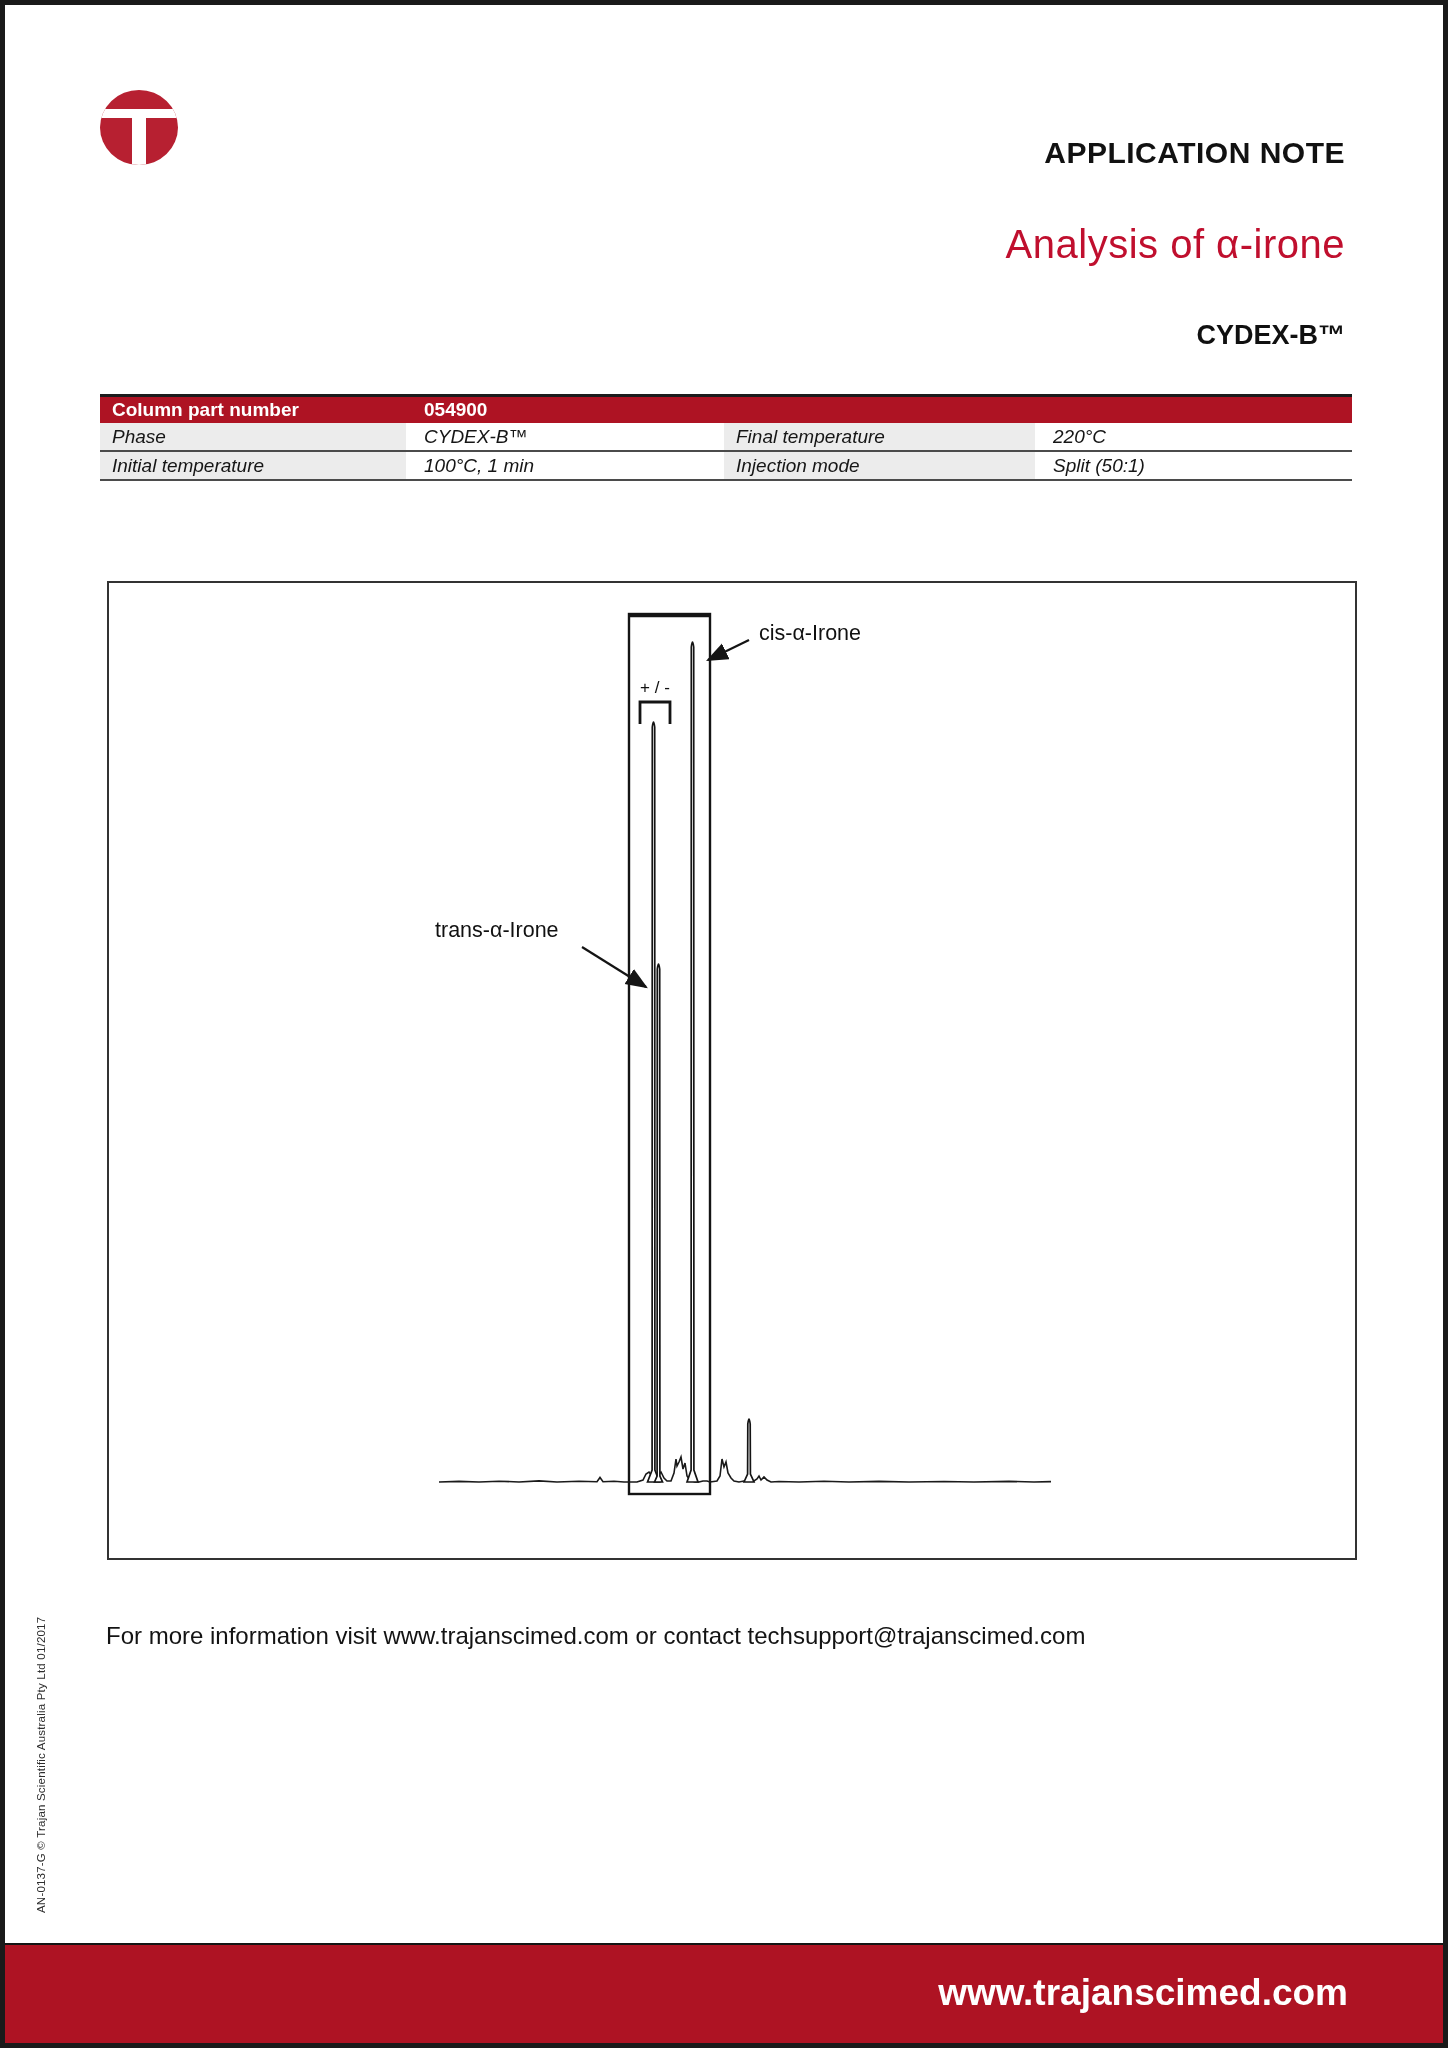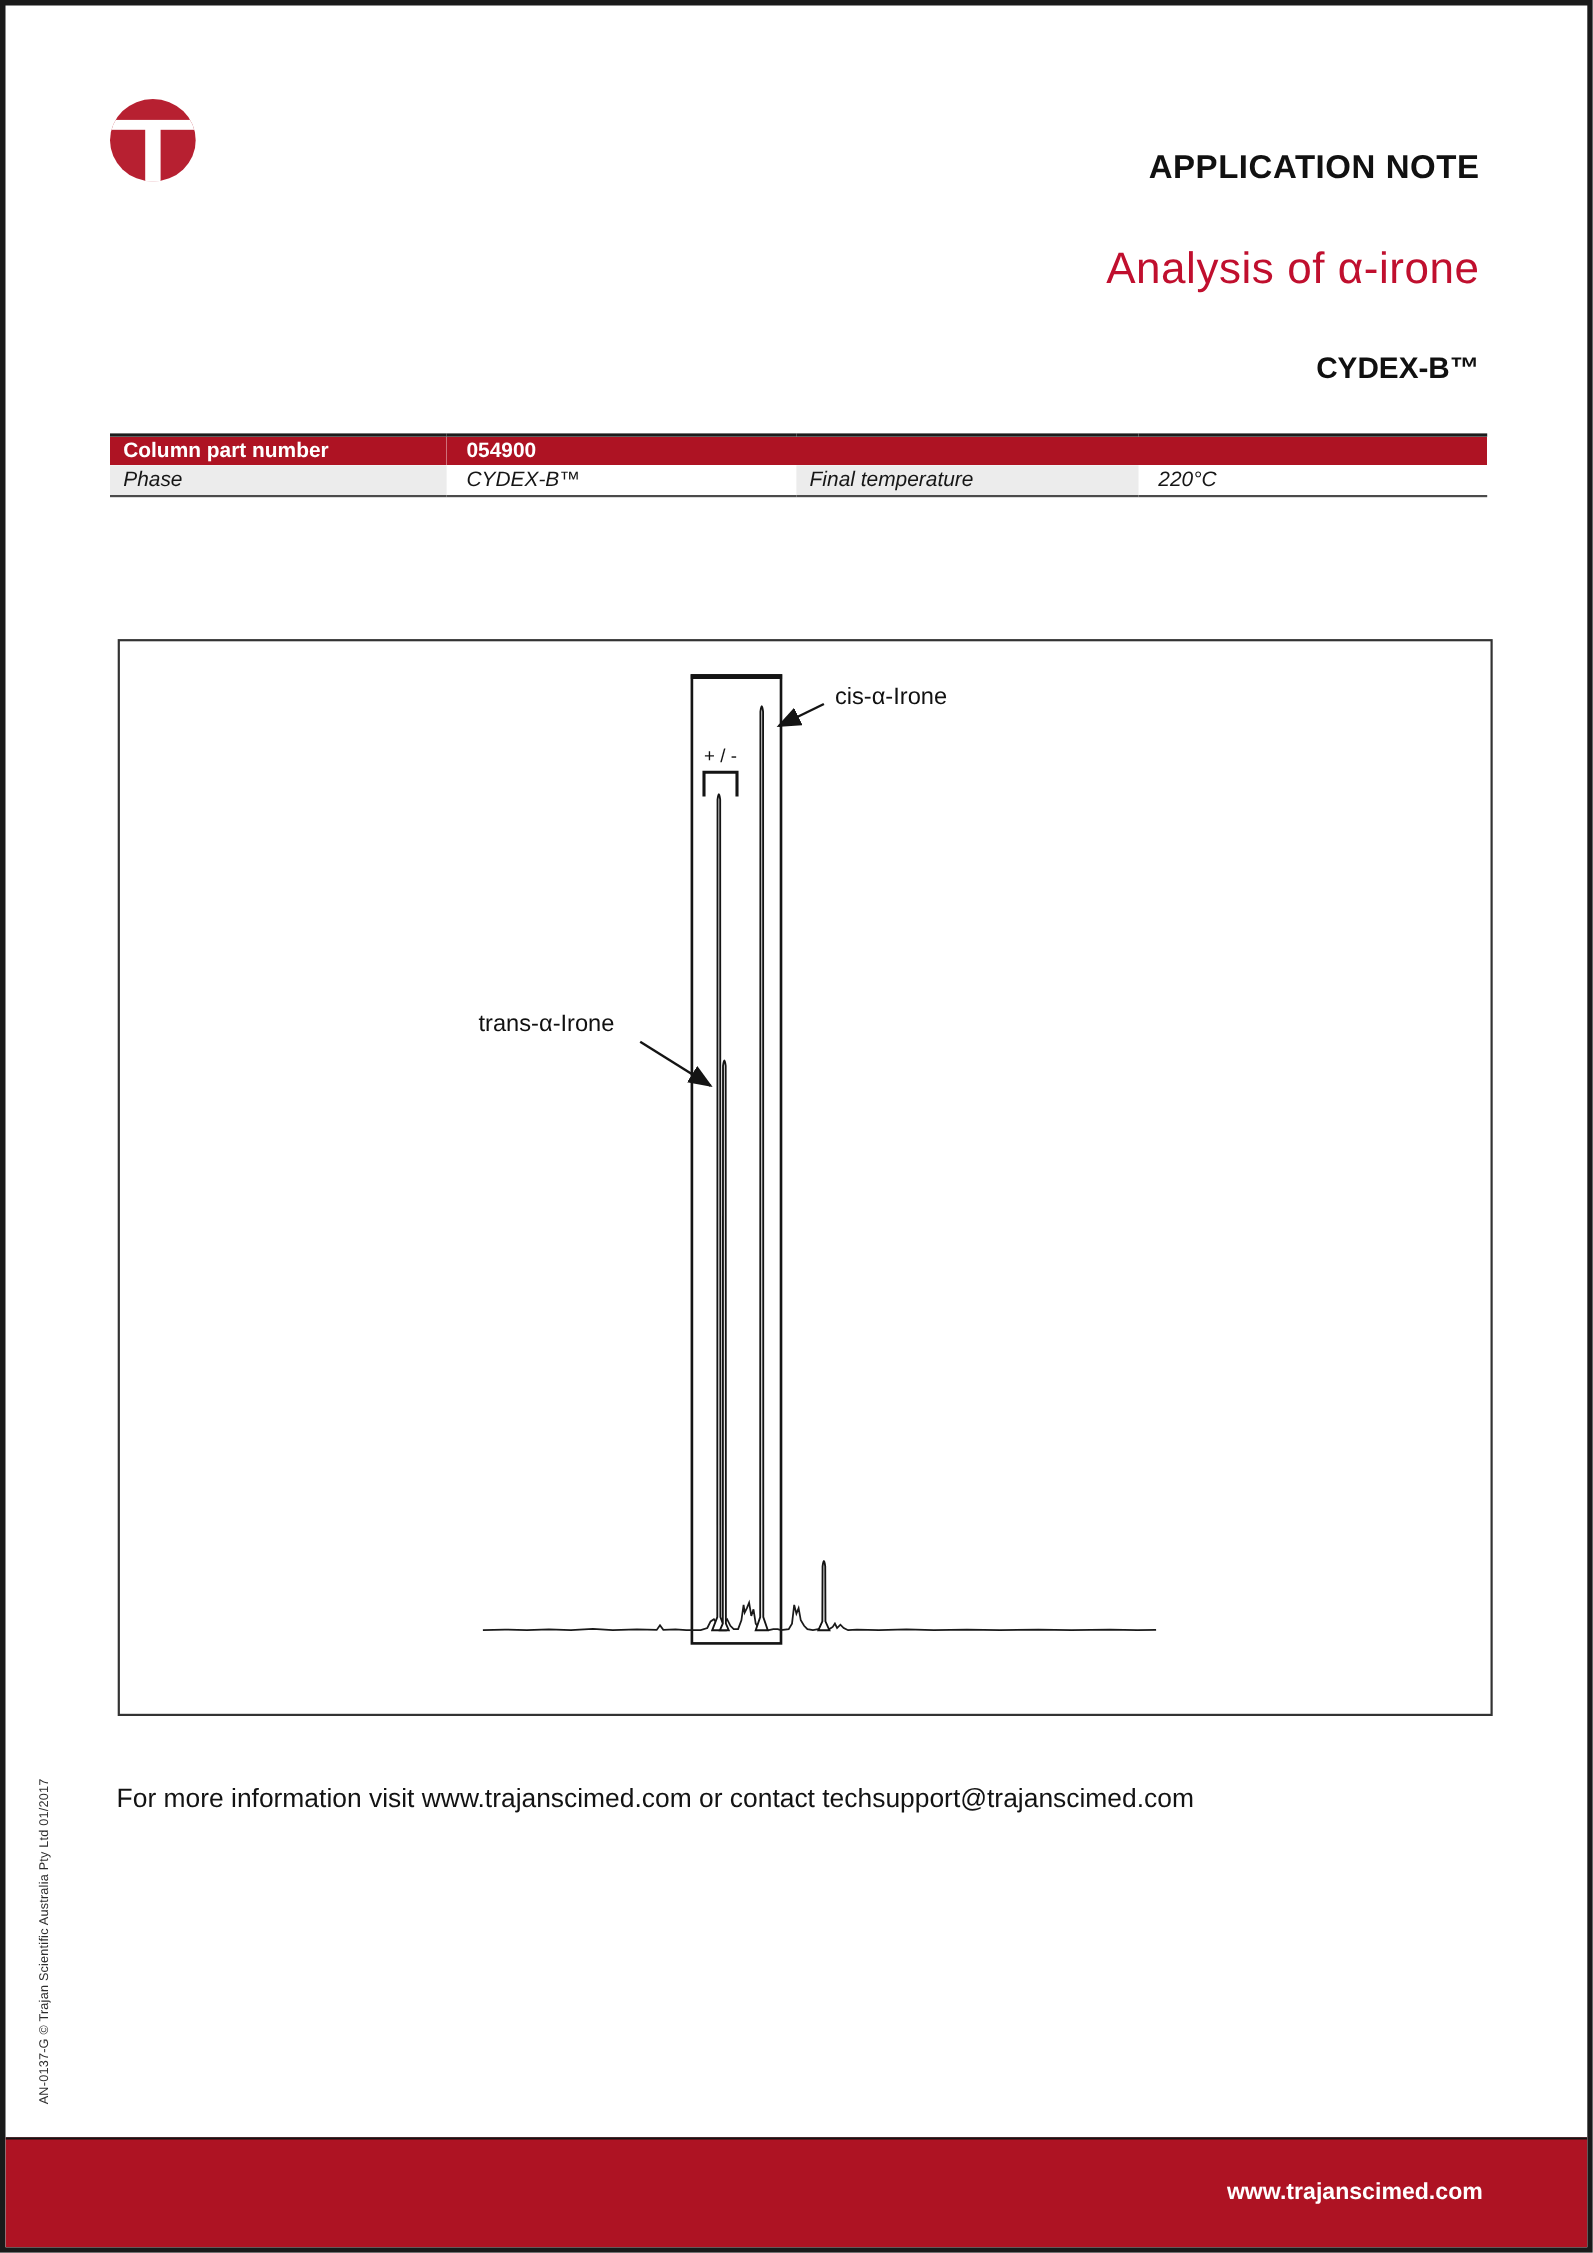--- a/index.html
+++ b/index.html
@@ -29,21 +29,21 @@
   
   .chart-box{position:absolute;left:102px;top:576px;width:1250px;height:979px;border:2px solid #333;box-sizing:border-box;background:#fff;}
   .chart-box svg{width:100%;height:100%;display:block;}
   .chart-box svg text{font-family:"Liberation Sans", sans-serif;}
   
   .info-line{position:absolute;left:101px;top:1617px;font-size:24px;color:#131313;}
   .side-note{position:absolute;left:30px;top:1908px;transform:rotate(-90deg);transform-origin:0 0;
              font-size:11.5px;letter-spacing:.2px;color:#2d2d2d;white-space:nowrap;}
   .bottom-bar{position:absolute;left:0;right:0;bottom:0;height:98px;background:var(--bar-red,#ae1323);
               border-top:2px solid #141414;box-sizing:content-box;}
-  .bottom-bar .site{position:absolute;right:95px;top:0;line-height:96px;font-size:21px;font-weight:700;color:#ffffff;}
+  .bottom-bar .site{position:absolute;right:95px;top:0;line-height:96px;font-size:37px;font-weight:700;color:#ffffff;}
 </style>
 </head>
 <body>
 
 <div class="page" style="--logo-red: #b72031; --title-red: #c00f2e; --bar-red: #ae1323;">
 
   <div class="logo-circle">
     <div class="bg"></div>
     <div class="bar"></div>
     <div class="stem"></div>
@@ -66,20 +66,26 @@
           <td>Column part number</td>
           <td colspan="3" class="val">054900</td>
         </tr>
       </thead>
       <tbody>
         <tr>
           <td class="lbl">Phase</td>
           <td class="val">CYDEX-B™</td>
           <td class="lbl">Final temperature</td>
           <td class="val">220°C</td>
+        </tr>
+        <tr>
+          <td class="lbl">Initial temperature</td>
+          <td class="val">100°C, 1 min</td>
+          <td class="lbl">Injection mode</td>
+          <td class="val">Split (50:1)</td>
         </tr>
       </tbody>
     </table>
   </div>
 
   <div class="chart-box">
     <svg id="chromatogram-svg" xmlns="http://www.w3.org/2000/svg" viewBox="0 0 1246 975" preserveAspectRatio="none">
         <defs>
           <marker id="ah" orient="auto" markerWidth="12" markerHeight="10" refX="9" refY="4">
             <path d="M0,0 L10,4 L0,8 Z" fill="#141414"></path>

